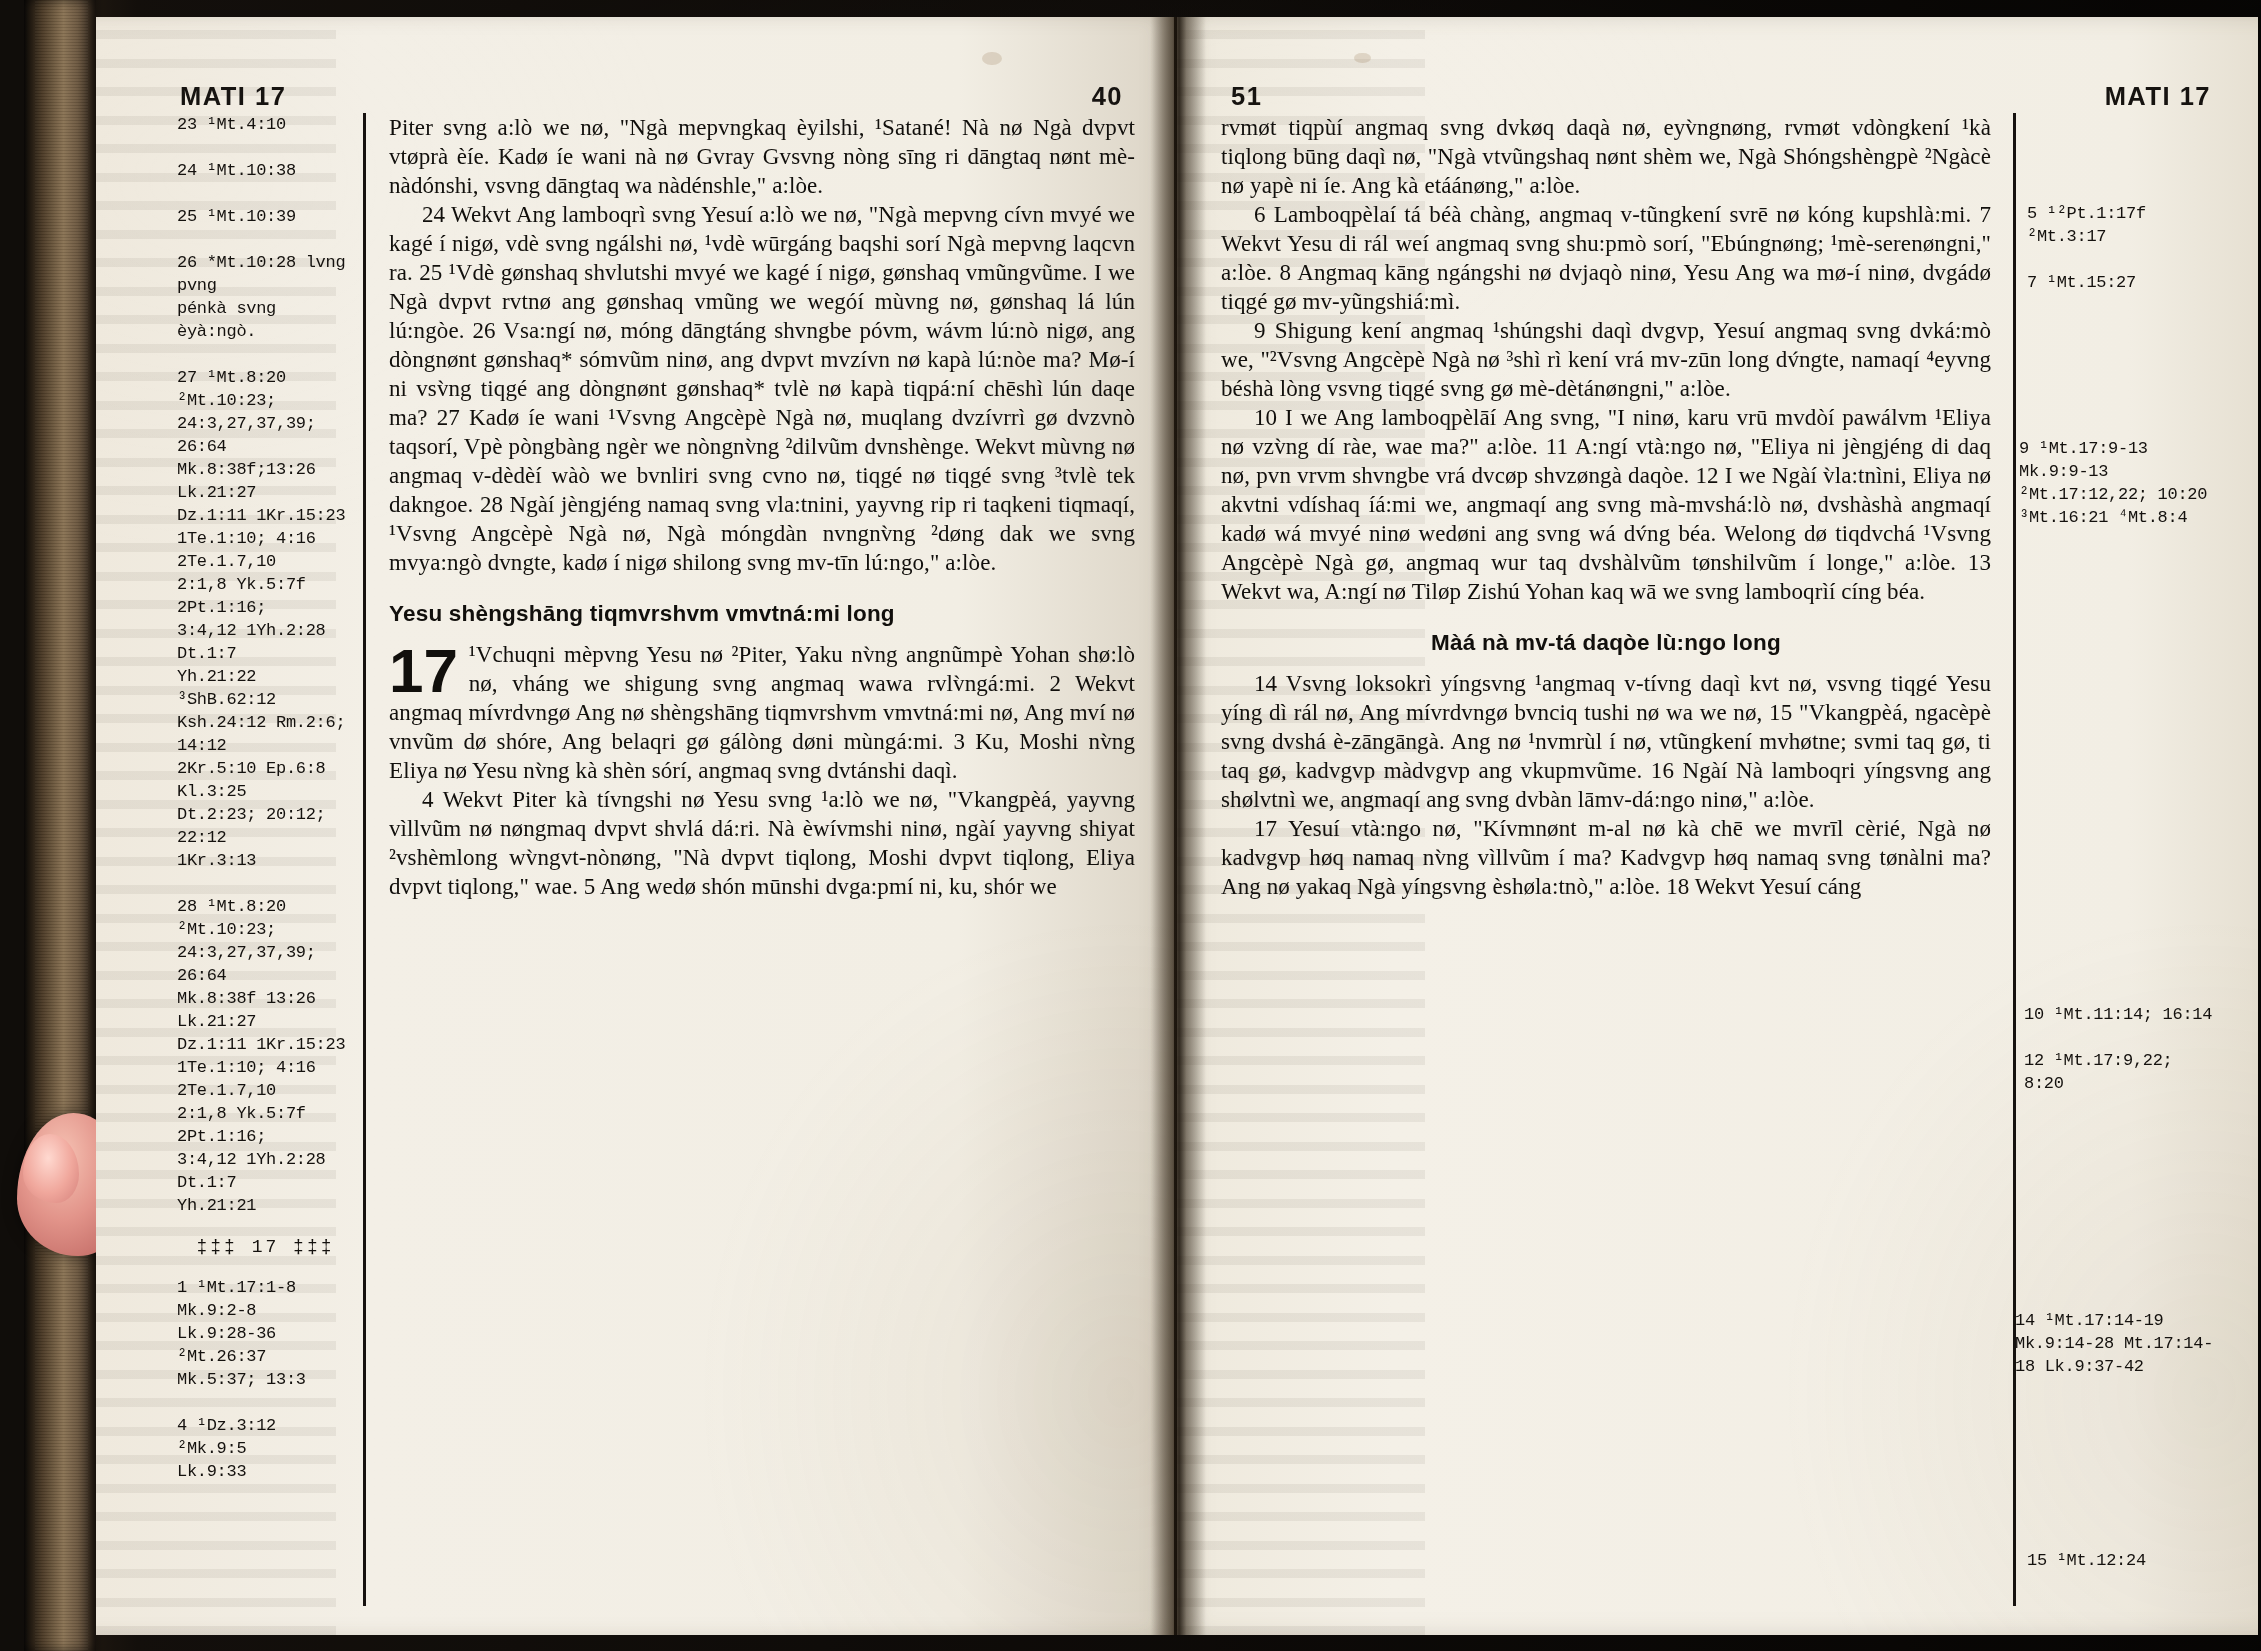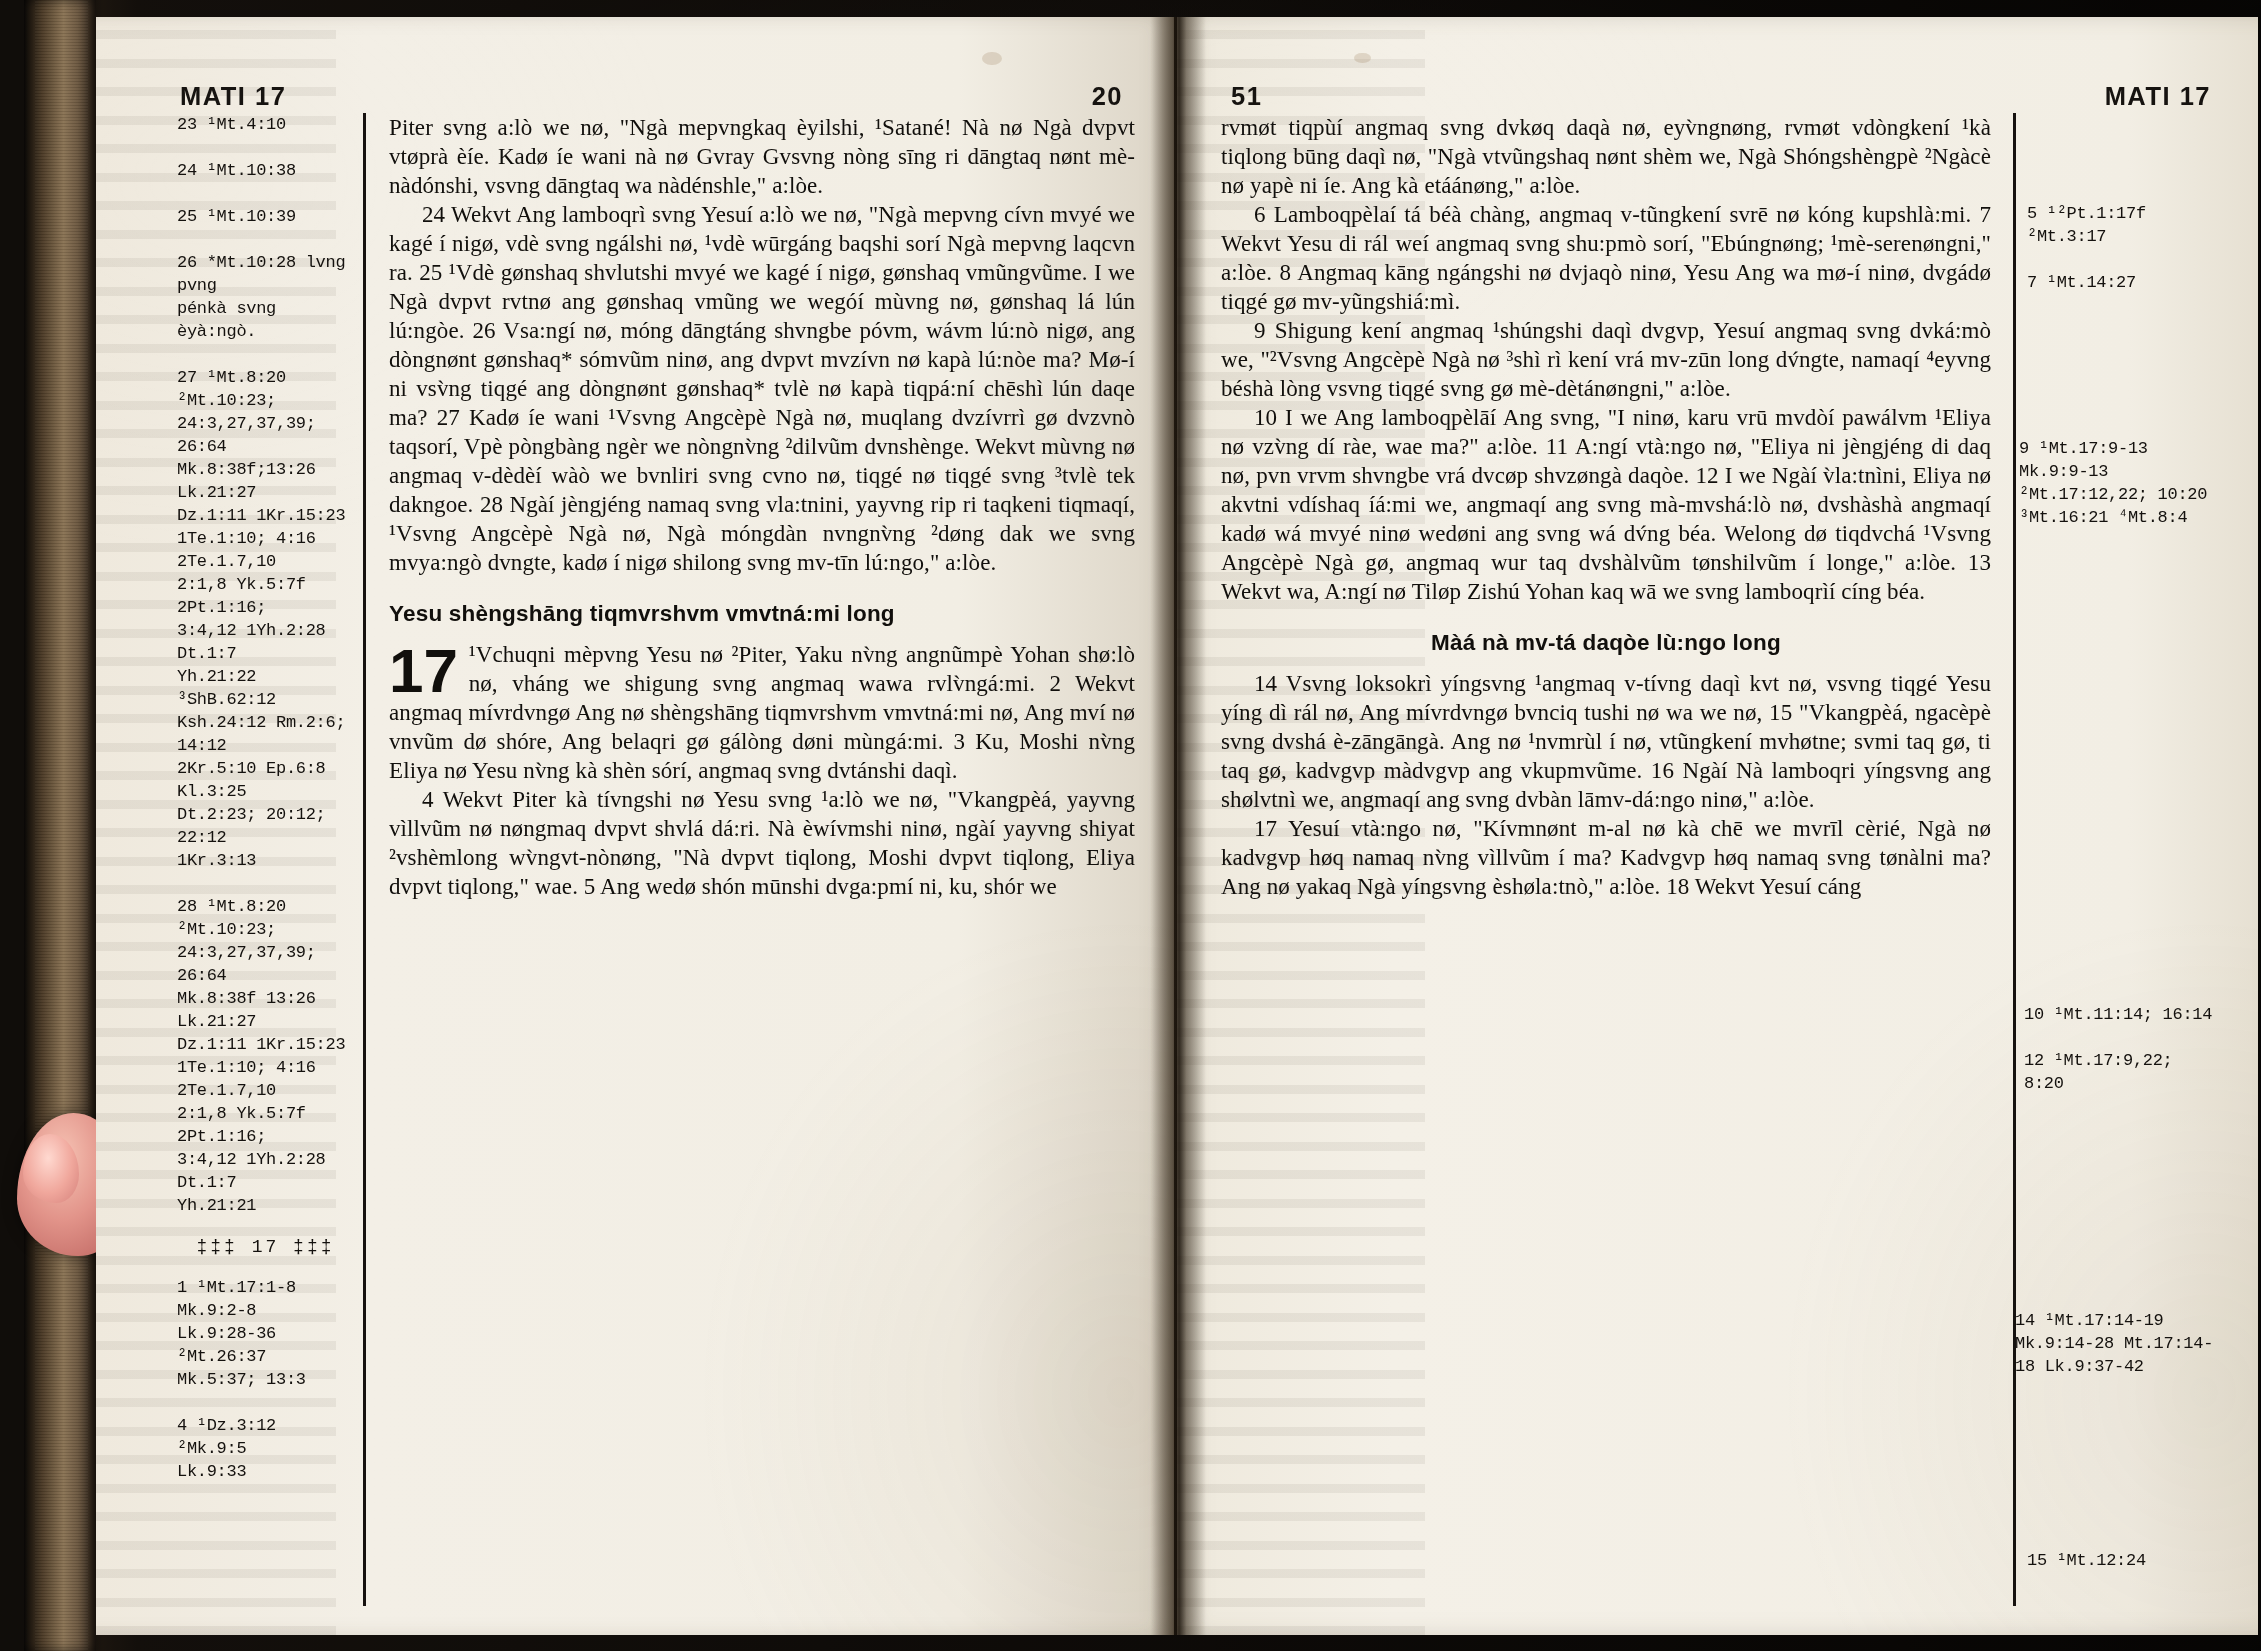--- a/index.html
+++ b/index.html
@@ -235,21 +235,21 @@
     <div class="edge-lines"></div>
   </div>
   <div class="thumb">
     <div class="nail"></div>
   </div>
 
   <div class="sheet left">
     <div class="showthrough l"></div>
     <div class="page-inner">
       <div class="runhead book-l">MATI  17</div>
-      <div class="runhead folio-l">20</div>
+      <div class="runhead folio-l">40</div>
 
       <div class="cols left">
         <div class="rule l"></div>
 
         <div class="refcol l">
           <div class="refblock">23 ¹Mt.4:10
 
 24 ¹Mt.10:38
 
 25 ¹Mt.10:39
@@ -305,21 +305,21 @@
     <div class="page-inner">
       <div class="runhead folio-r">51</div>
       <div class="runhead book-r">MATI  17</div>
 
       <div class="cols right">
         <div class="rule r"></div>
 
         <div class="refcol r" style="position:absolute; top:0; height:1493px;">
           <div class="ref-abs" style="top:89px; right:0; width:189px;">5 ¹²Pt.1:17f ²Mt.3:17
 
-7 ¹Mt.14:27</div>
+7 ¹Mt.15:27</div>
           <div class="ref-abs" style="top:324px; right:0; width:197px;">9 ¹Mt.17:9-13 Mk.9:9-13
 ²Mt.17:12,22; 10:20
 ³Mt.16:21 ⁴Mt.8:4</div>
           <div class="ref-abs" style="top:890px; right:0; width:192px;">10 ¹Mt.11:14; 16:14
 
 12 ¹Mt.17:9,22; 8:20</div>
           <div class="ref-abs" style="top:1196px; right:0; width:201px;">14 ¹Mt.17:14-19 Mk.9:14-28 Mt.17:14-18 Lk.9:37-42</div>
           <div class="ref-abs" style="top:1436px; right:0; width:189px;">15 ¹Mt.12:24</div>
         </div>
 

